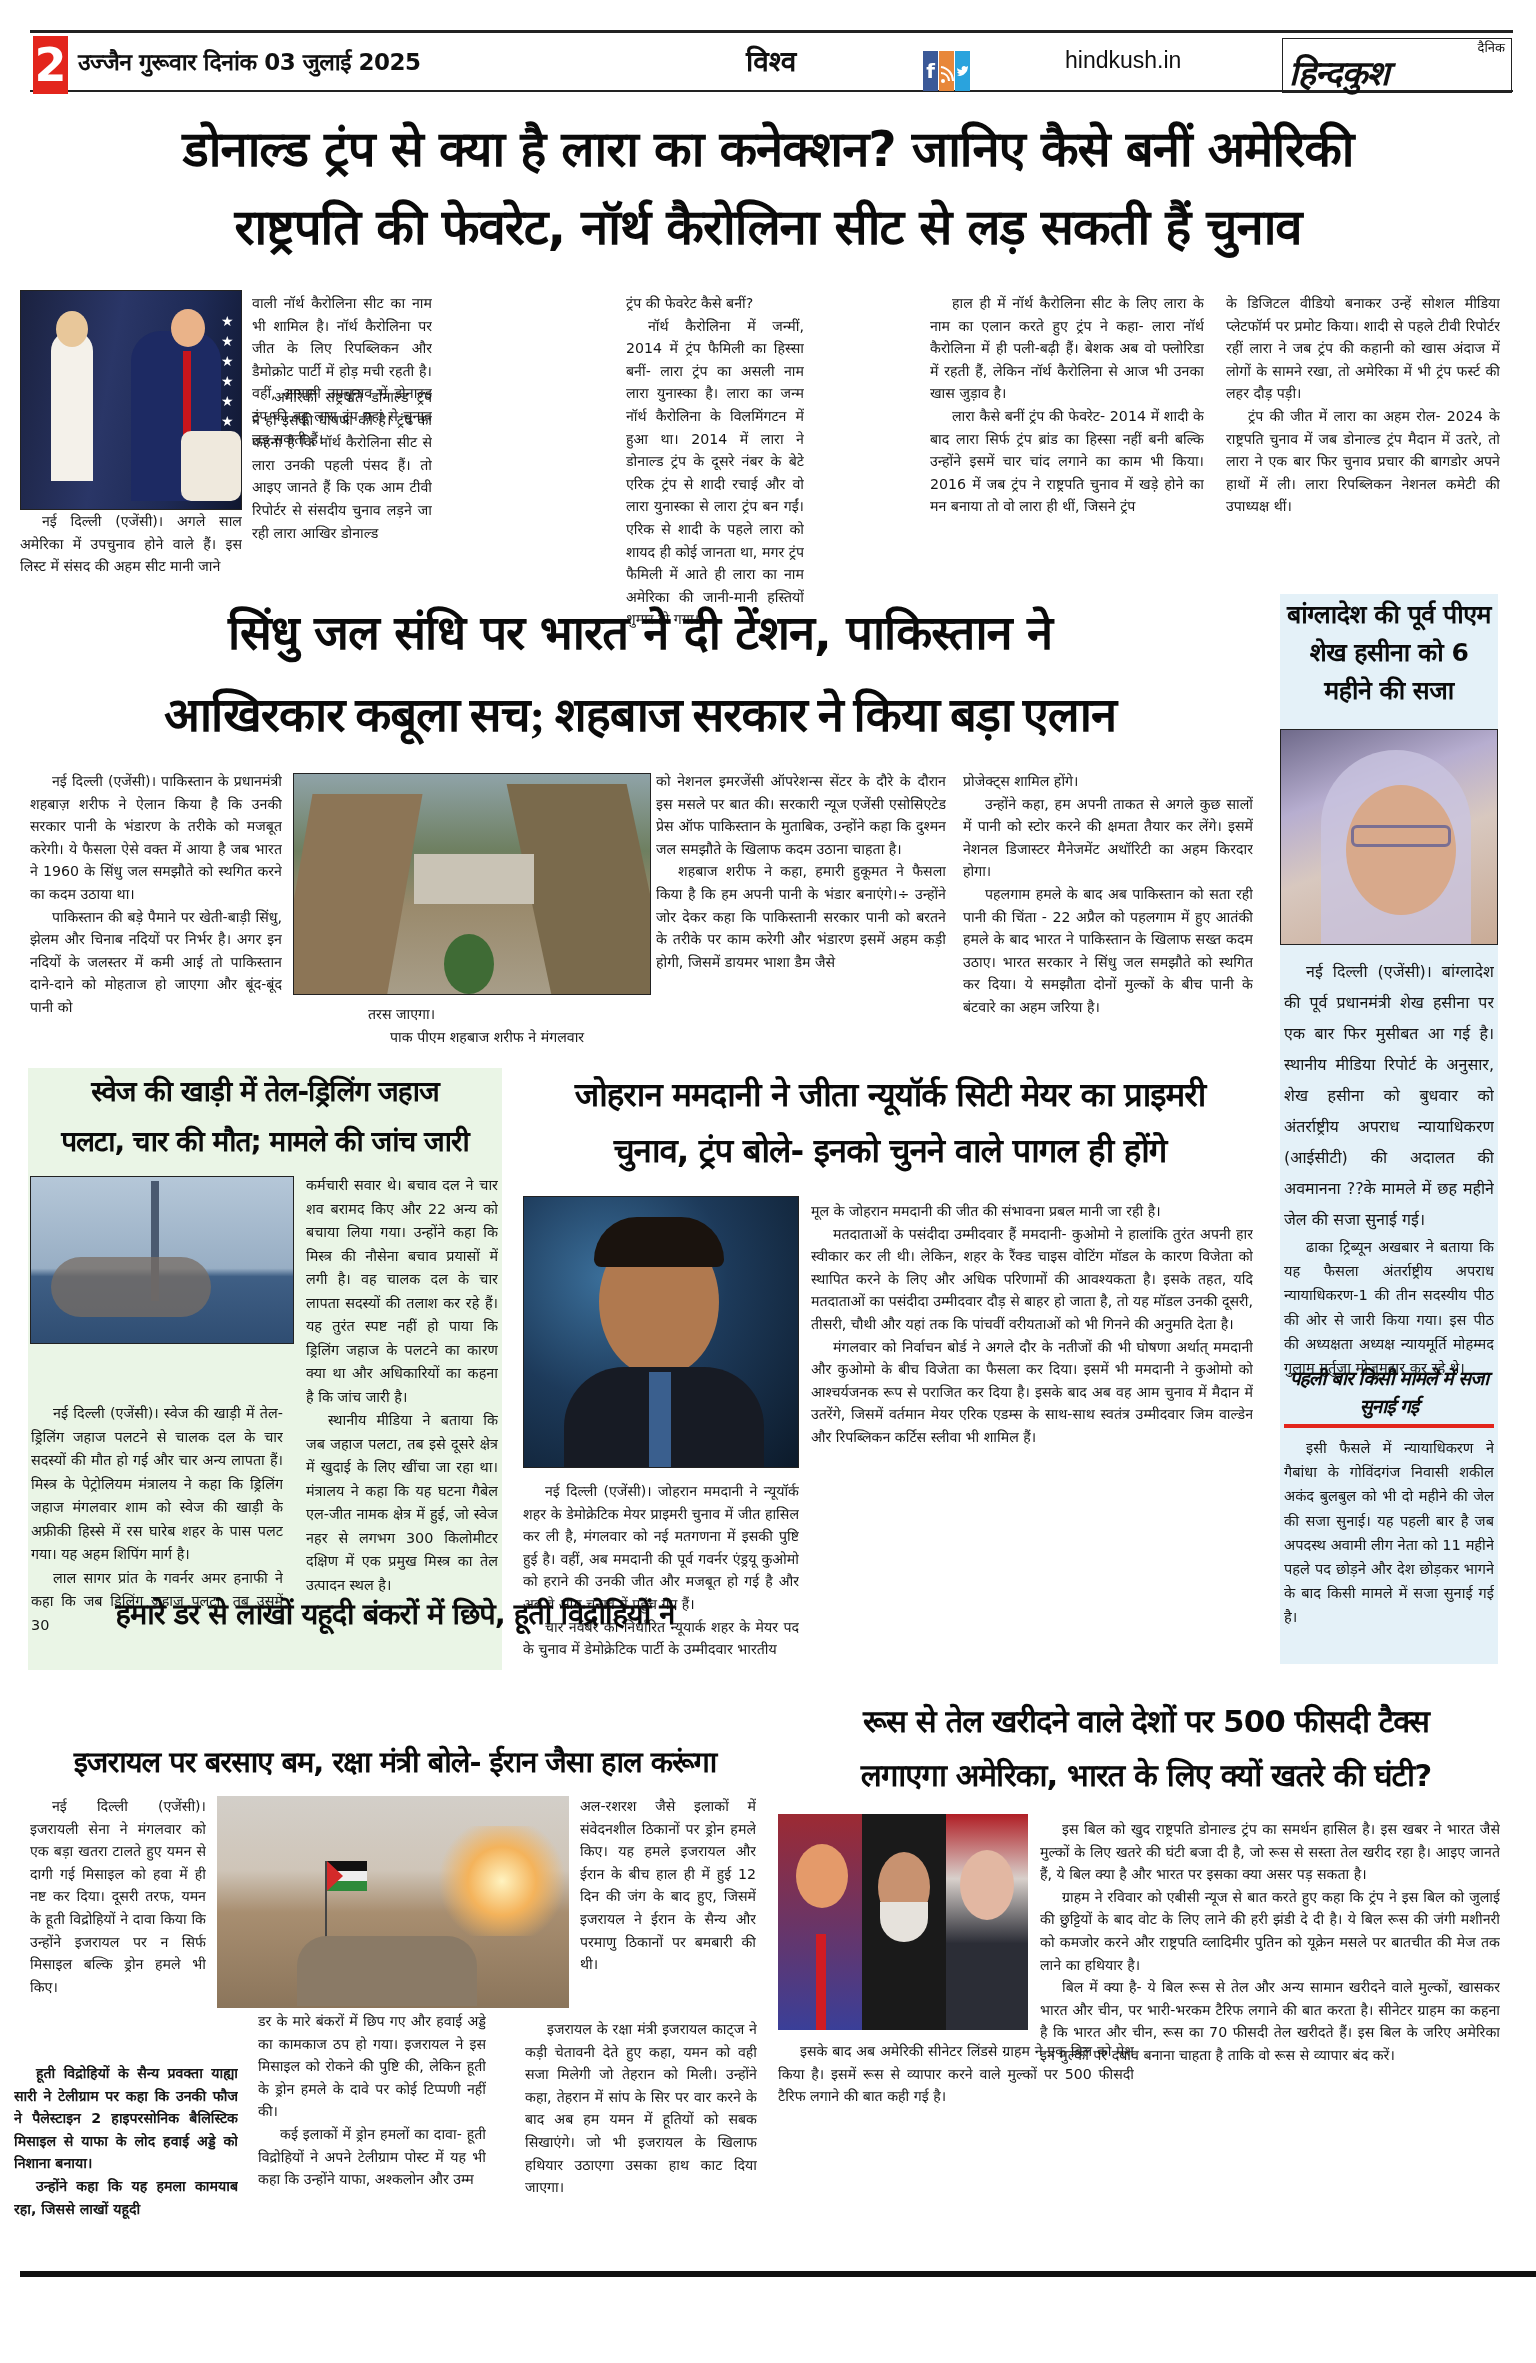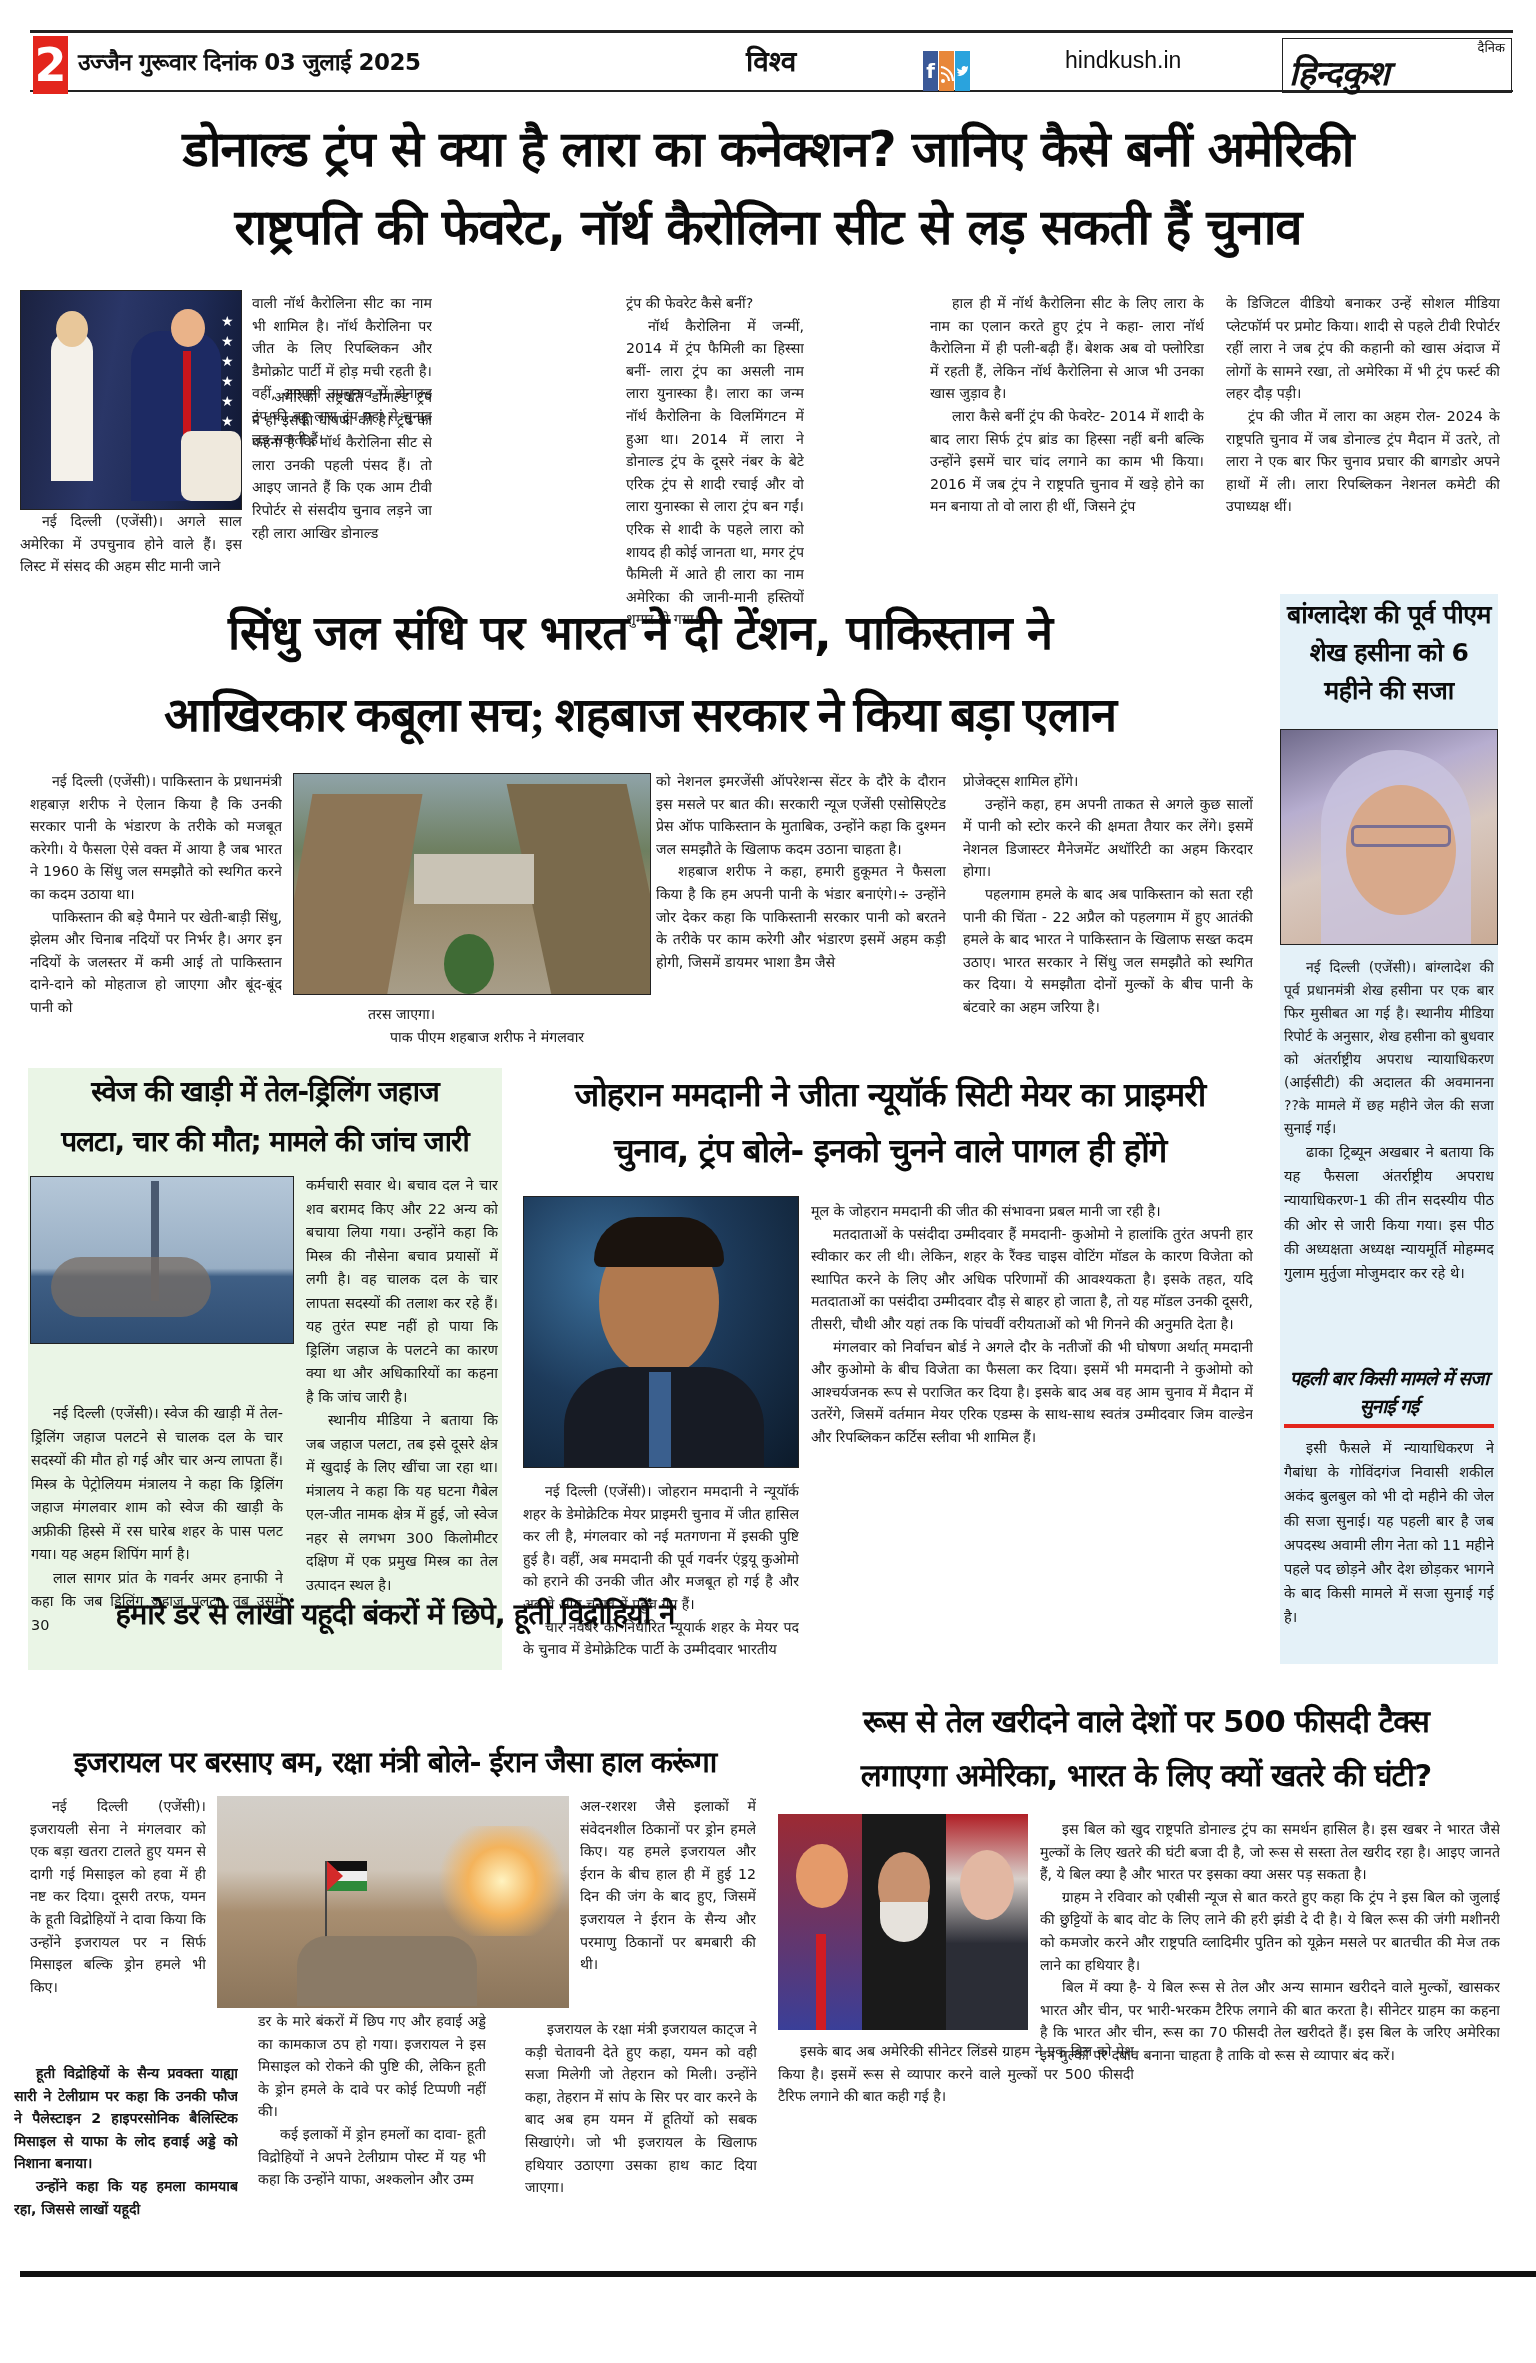--- a/index.html
+++ b/index.html
@@ -121,21 +121,21 @@
 </div>
 
 <div class="abs" style="left:1280px;top:594px;width:218px;height:1070px;background:#e4f1f8;">
   <div class="abs hl" style="left:6px;top:2px;width:206px;font-size:25px;line-height:38px;letter-spacing:-0.5px;">बांग्लादेश की पूर्व पीएम शेख हसीना को 6 महीने की सजा</div>
   <div class="photo" style="left:0;top:135px;width:218px;height:216px;background:linear-gradient(160deg,#6f6a8a 0%,#b7aed0 30%,#d8c8bf 55%,#c9ab96 100%);">
     <div class="abs" style="left:40px;top:20px;width:150px;height:200px;background:#c9c4e0;border-radius:80px 80px 0 0;opacity:.8;"></div>
     <div class="abs" style="left:65px;top:55px;width:110px;height:130px;background:#d8a98b;border-radius:50%;"></div>
     <div class="abs" style="left:70px;top:95px;width:100px;height:22px;border:3px solid #7a6f92;border-radius:6px;"></div>
   </div>
   <div class="col" style="left:4px;top:362px;width:210px;">
-    <p class="t ind" style="font-size:14px;line-height:23px;">नई दिल्ली (एजेंसी)। बांग्लादेश की पूर्व प्रधानमंत्री शेख हसीना पर एक बार फिर मुसीबत आ गई है। स्थानीय मीडिया रिपोर्ट के अनुसार, शेख हसीना को बुधवार को अंतर्राष्ट्रीय अपराध न्यायाधिकरण (आईसीटी) की अदालत की अवमानना ??के मामले में छह महीने जेल की सजा सुनाई गई।</p>
+    <p class="t ind" style="font-size:16px;line-height:31px;">नई दिल्ली (एजेंसी)। बांग्लादेश की पूर्व प्रधानमंत्री शेख हसीना पर एक बार फिर मुसीबत आ गई है। स्थानीय मीडिया रिपोर्ट के अनुसार, शेख हसीना को बुधवार को अंतर्राष्ट्रीय अपराध न्यायाधिकरण (आईसीटी) की अदालत की अवमानना ??के मामले में छह महीने जेल की सजा सुनाई गई।</p>
     <p class="t ind" style="font-size:14.6px;line-height:24.2px;">ढाका ट्रिब्यून अखबार ने बताया कि यह फैसला अंतर्राष्ट्रीय अपराध न्यायाधिकरण-1 की तीन सदस्यीय पीठ की ओर से जारी किया गया। इस पीठ की अध्यक्षता अध्यक्ष न्यायमूर्ति मोहम्मद गुलाम मुर्तुजा मोजुमदार कर रहे थे।</p>
   </div>
   <div class="abs hl" style="left:4px;top:770px;width:210px;font-size:19px;line-height:28px;font-style:italic;">पहली बार किसी मामले में सजा सुनाई गई</div>
   <div class="abs" style="left:4px;top:830px;width:210px;height:4px;background:#e3251c;"></div>
   <div class="col" style="left:4px;top:842px;width:210px;">
     <p class="t ind" style="font-size:14.6px;line-height:24.2px;">इसी फैसले में न्यायाधिकरण ने गैबांधा के गोविंदगंज निवासी शकील अकंद बुलबुल को भी दो महीने की जेल की सजा सुनाई। यह पहली बार है जब अपदस्थ अवामी लीग नेता को 11 महीने पहले पद छोड़ने और देश छोड़कर भागने के बाद किसी मामले में सजा सुनाई गई है।</p>
   </div>
 </div>
 
 <div class="abs" style="left:28px;top:1068px;width:474px;height:602px;background:#eaf5e6;">

